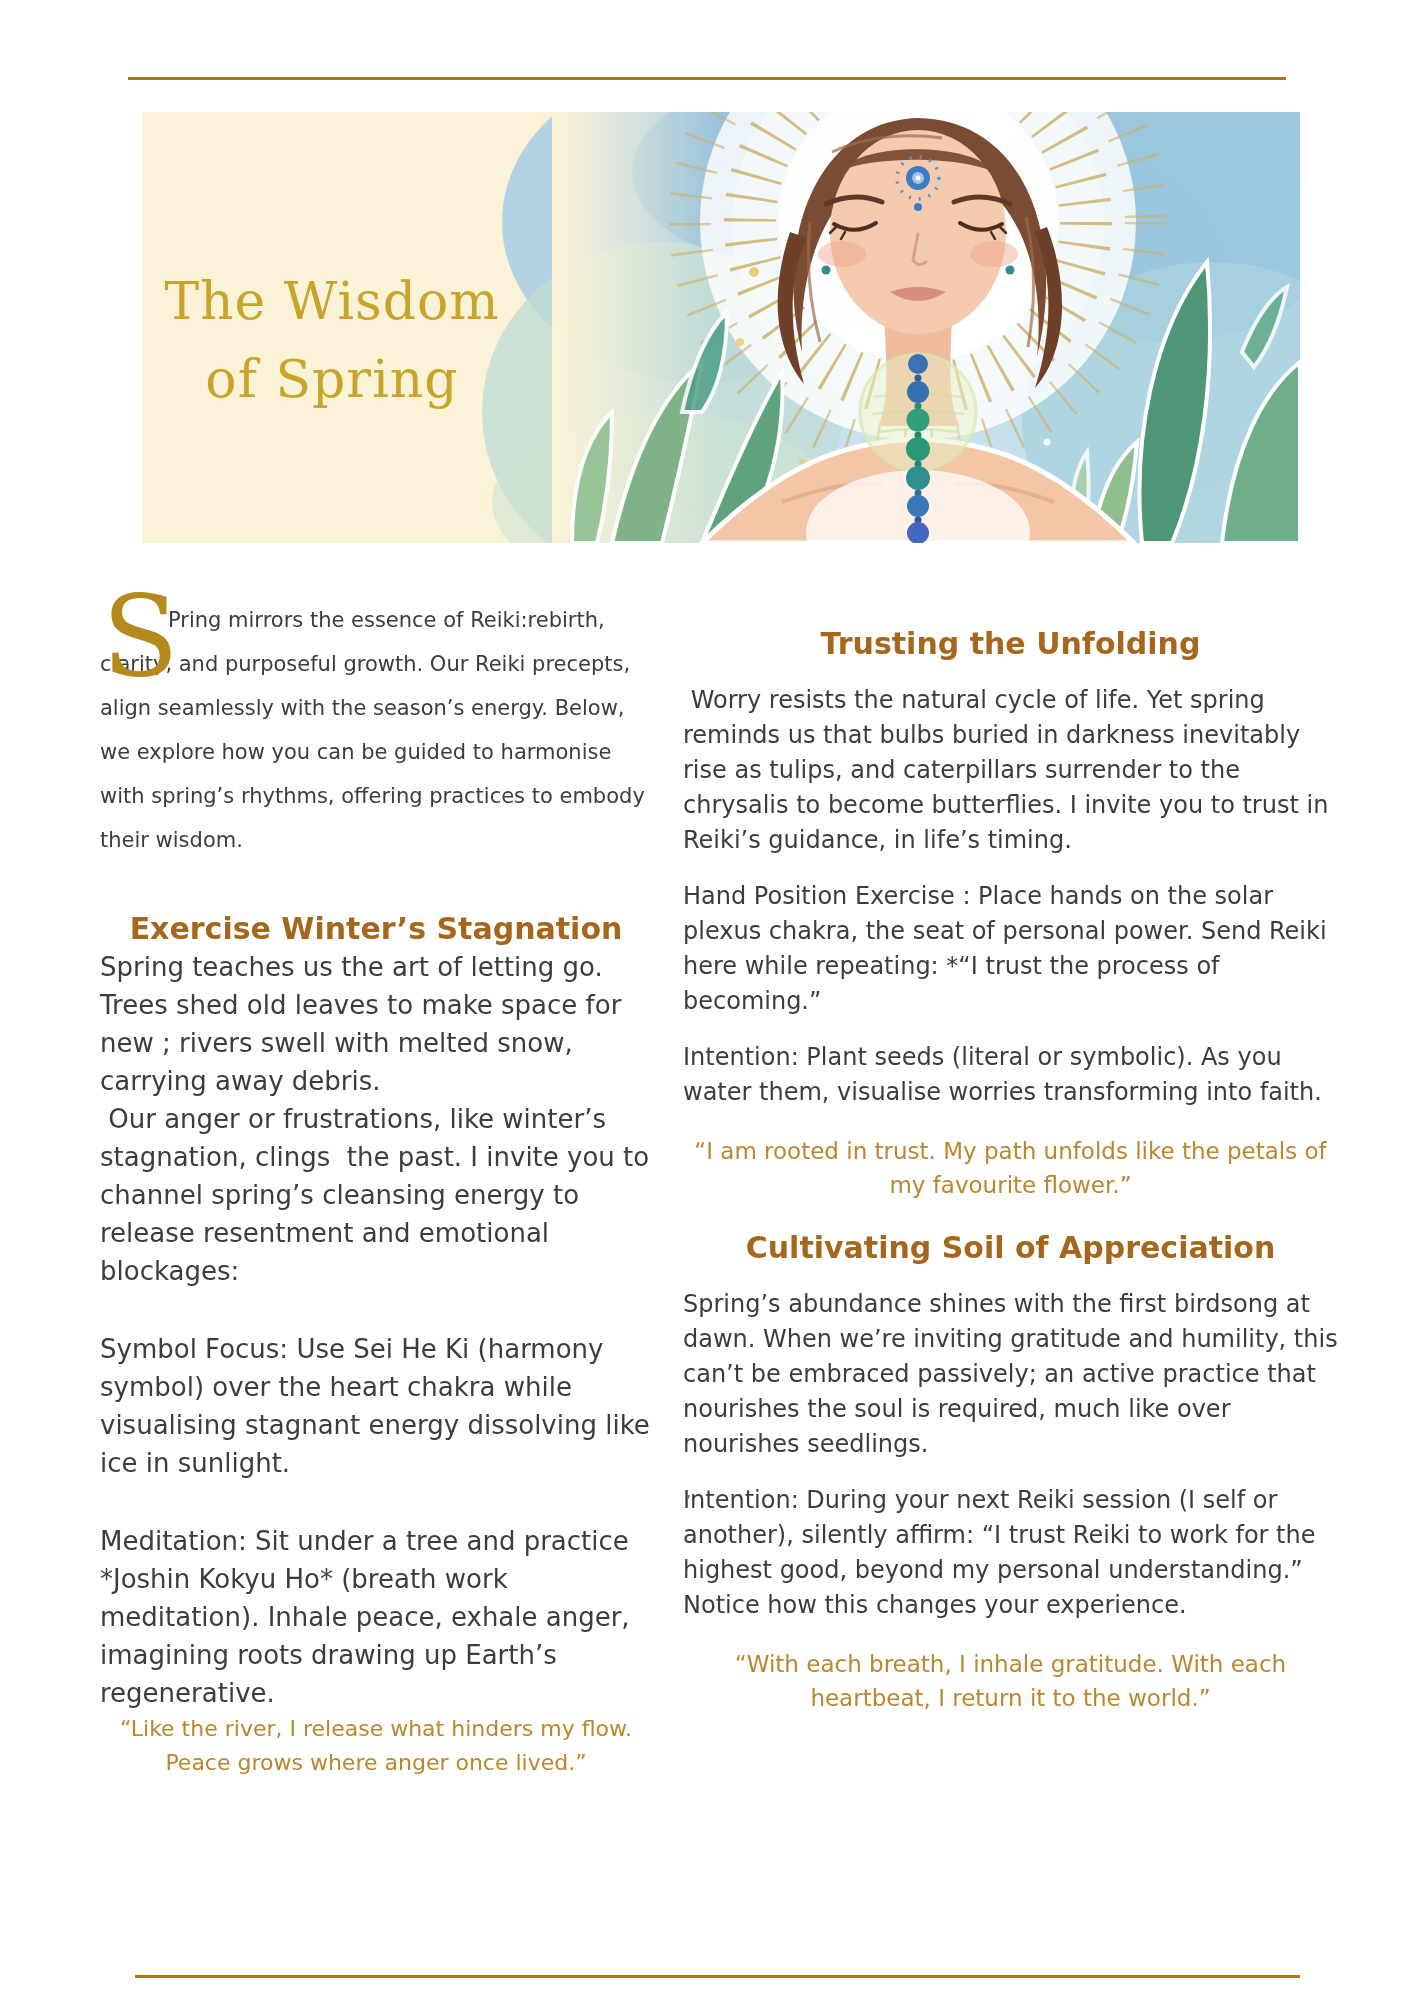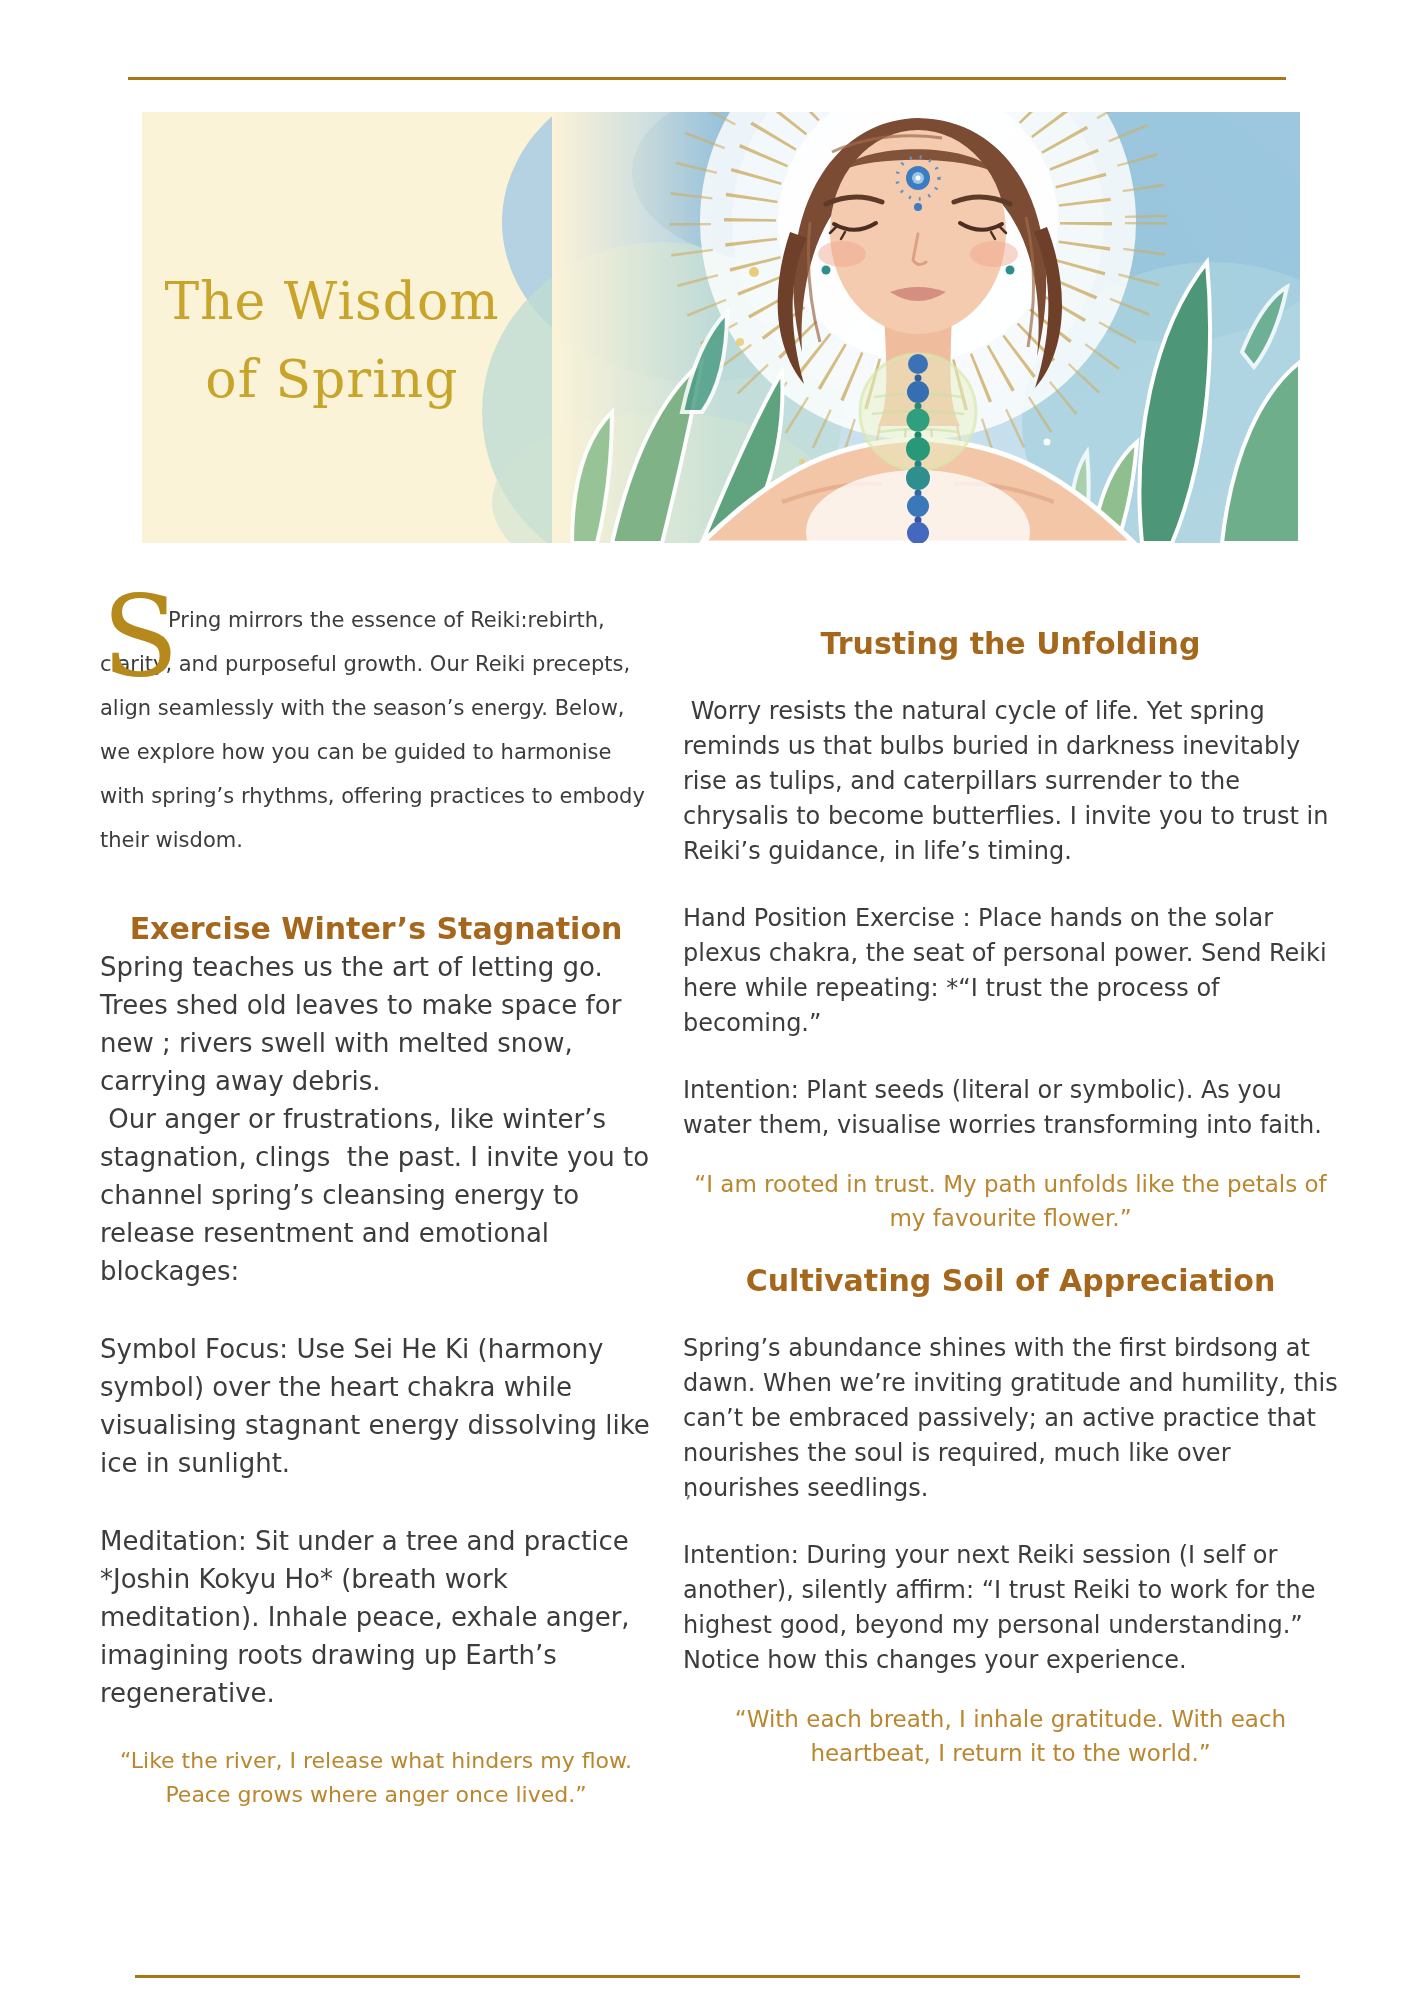--- a/index.html
+++ b/index.html
@@ -37,24 +37,24 @@
     font-size:30px; line-height:36px; font-weight:bold; color:#A5671C;
     text-align:center;
   }
   .col-left .heading { margin-top:48px; line-height:38px; }
   .col-right .heading { margin-top:28px; }
   .col-right .heading.first { margin-top:0; }
 
   .para { white-space:pre-wrap; }
   .col-left  .para { font-size:26px; line-height:38px; }
   .col-left  .para.gap-lg { margin-top:40px; }
-  .col-right .para { margin-top:32px; font-size:24px; line-height:35px; }
+  .col-right .para { margin-top:21px; font-size:24px; line-height:35px; }
 
   .quote { color:#BA862E; text-align:center; }
-  .col-left  .quote { margin-top:32px; font-size:22px; line-height:34px; }
+  .col-left  .quote { font-size:22px; line-height:34px; }
   .col-right .quote { margin-top:24px; font-size:23px; line-height:34px; }
 
   .stray { position:absolute; left:2px; top:864px; font-size:20px; color:#6b6b6b; }
 </style>
 </head>
 <body>
 
 <div class="page">
 
   <div class="rule rule-top"></div>

